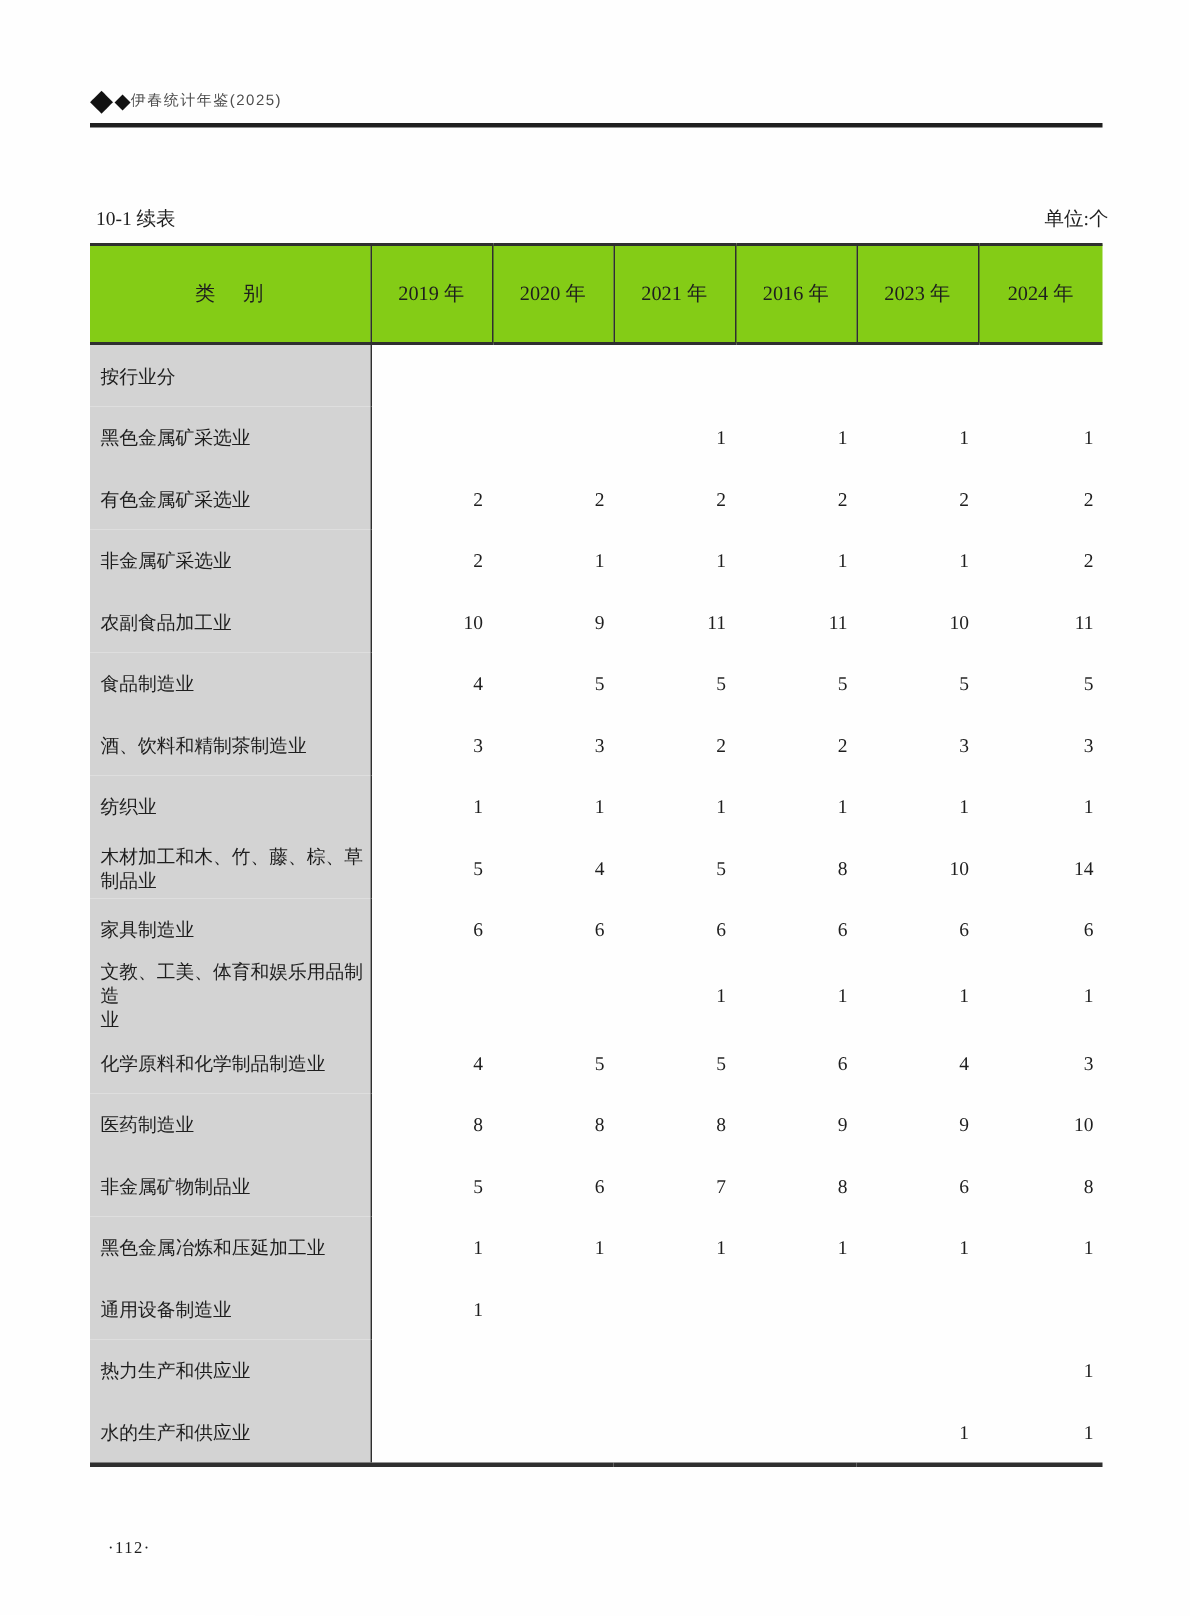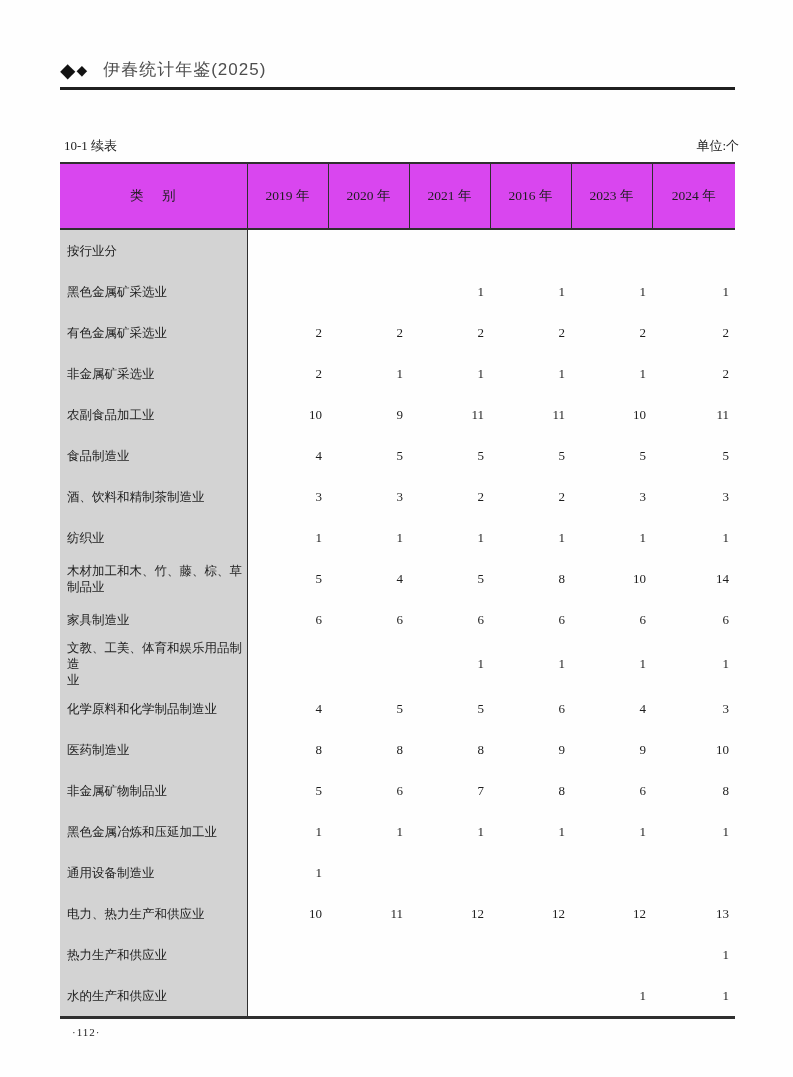--- a/index.html
+++ b/index.html
@@ -14,34 +14,34 @@
   
   .brand{
     position:absolute;left:60px;top:58px;width:675px;
     border-bottom:3px solid #1f1f1f;
     padding-bottom:6px;
     display:flex;align-items:center;
     font-family:"Liberation Sans","DejaVu Sans",sans-serif;
   }
   .d1{font-size:20px;line-height:18px;color:#121212;}
   .d2{font-size:14px;line-height:18px;color:#121212;margin-left:1px;}
-  .brand-text{font-size:17px;color:#4d4d4d;margin-left:16px;letter-spacing:1px;}
+  .brand-text{font-size:10px;color:#4d4d4d;margin-left:0;letter-spacing:1px;}
   
   .meta{
     position:absolute;left:64px;top:137px;width:675px;
     display:flex;justify-content:space-between;
     font-size:13px;color:#1e1e1e;
   }
   
   .tbl{
     position:absolute;left:60px;top:162px;width:675px;
     border-collapse:collapse;table-layout:fixed;
   }
   .tbl th{
-    background:#d946ef;
+    background:#84cc16;
     border-top:2px solid #2f2f2f;
     border-bottom:2px solid #2f2f2f;
     font-weight:normal;font-size:13.5px;color:#1e1e1e;
     height:62px;text-align:center;vertical-align:middle;
   }
   .tbl th + th{border-left:1px solid #2f2f2f;}
   .tbl th.cat-h{white-space:pre;letter-spacing:1px;}
   .tbl td{height:39px;vertical-align:middle;font-size:13px;}
   .tbl td.cat{
     background:#d3d3d3;
@@ -235,29 +235,20 @@
         <tr>
           <td class="cat">通用设备制造业</td>
           <td class="val">1</td>
           <td class="val"></td>
           <td class="val"></td>
           <td class="val"></td>
           <td class="val"></td>
           <td class="val"></td>
         </tr>
         <tr>
-          <td class="cat">电力、热力生产和供应业</td>
-          <td class="val">10</td>
-          <td class="val">11</td>
-          <td class="val">12</td>
-          <td class="val">12</td>
-          <td class="val">12</td>
-          <td class="val">13</td>
-        </tr>
-        <tr>
           <td class="cat">热力生产和供应业</td>
           <td class="val"></td>
           <td class="val"></td>
           <td class="val"></td>
           <td class="val"></td>
           <td class="val"></td>
           <td class="val">1</td>
         </tr>
         <tr>
           <td class="cat">水的生产和供应业</td>

